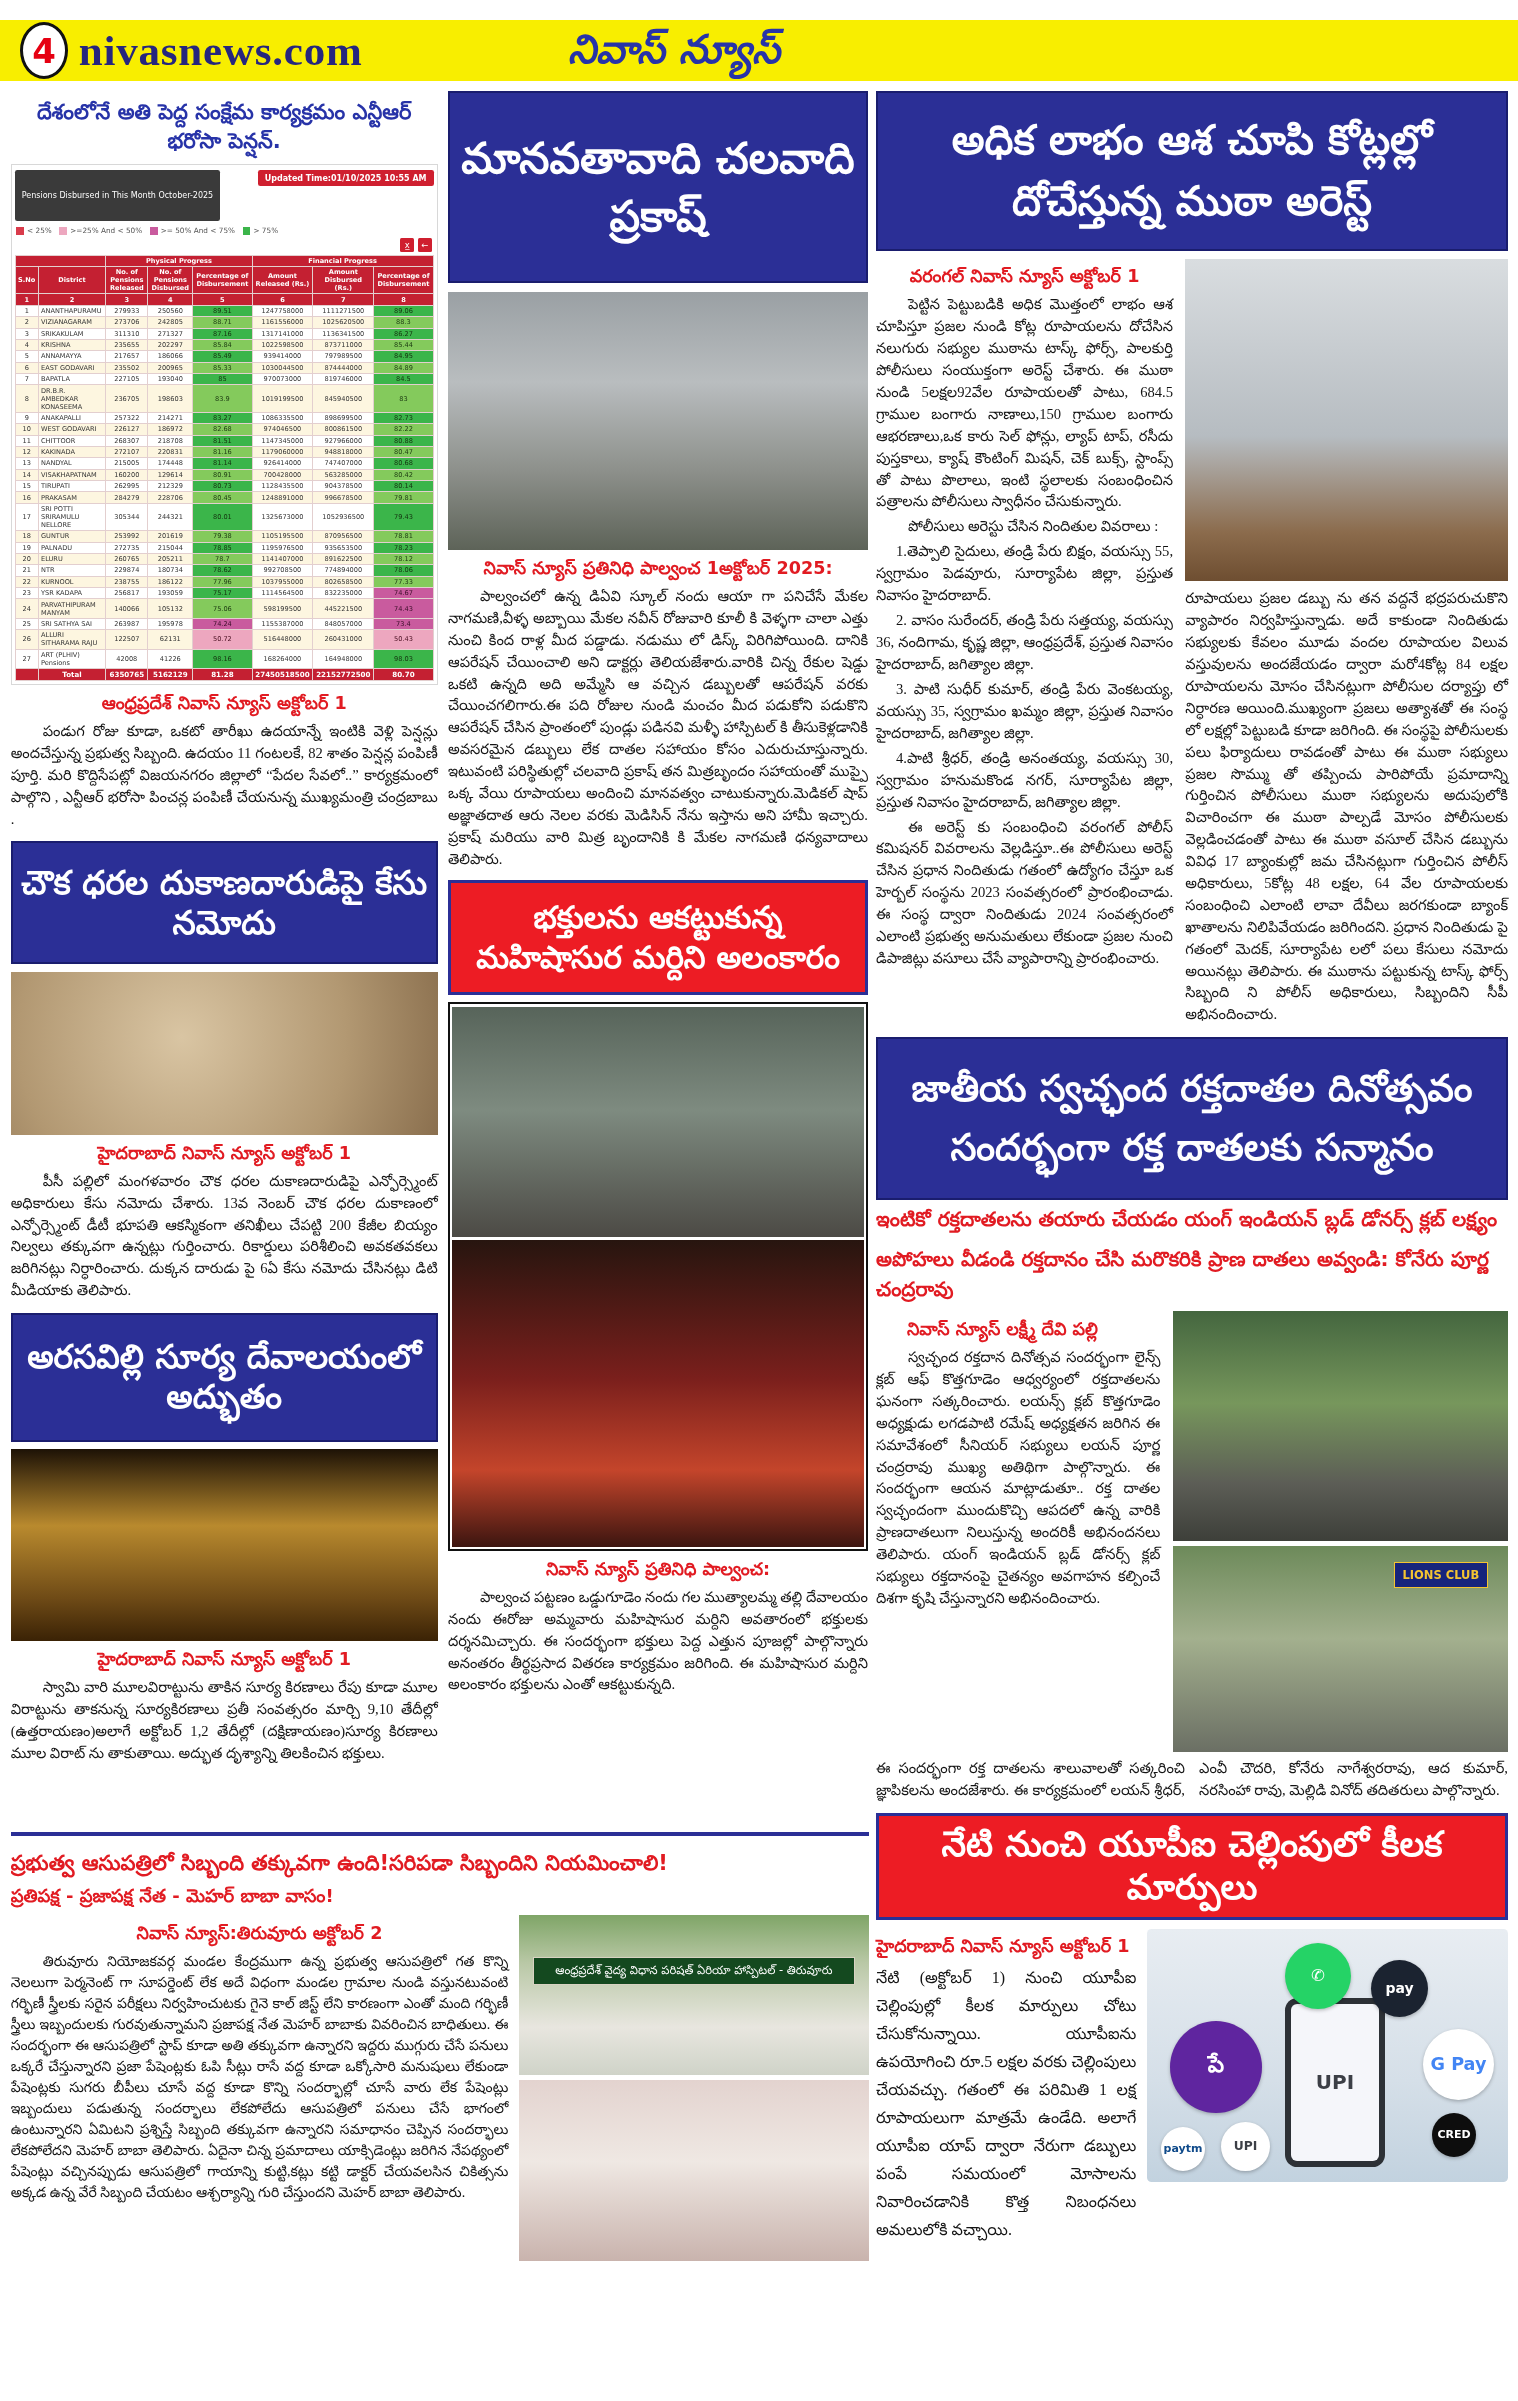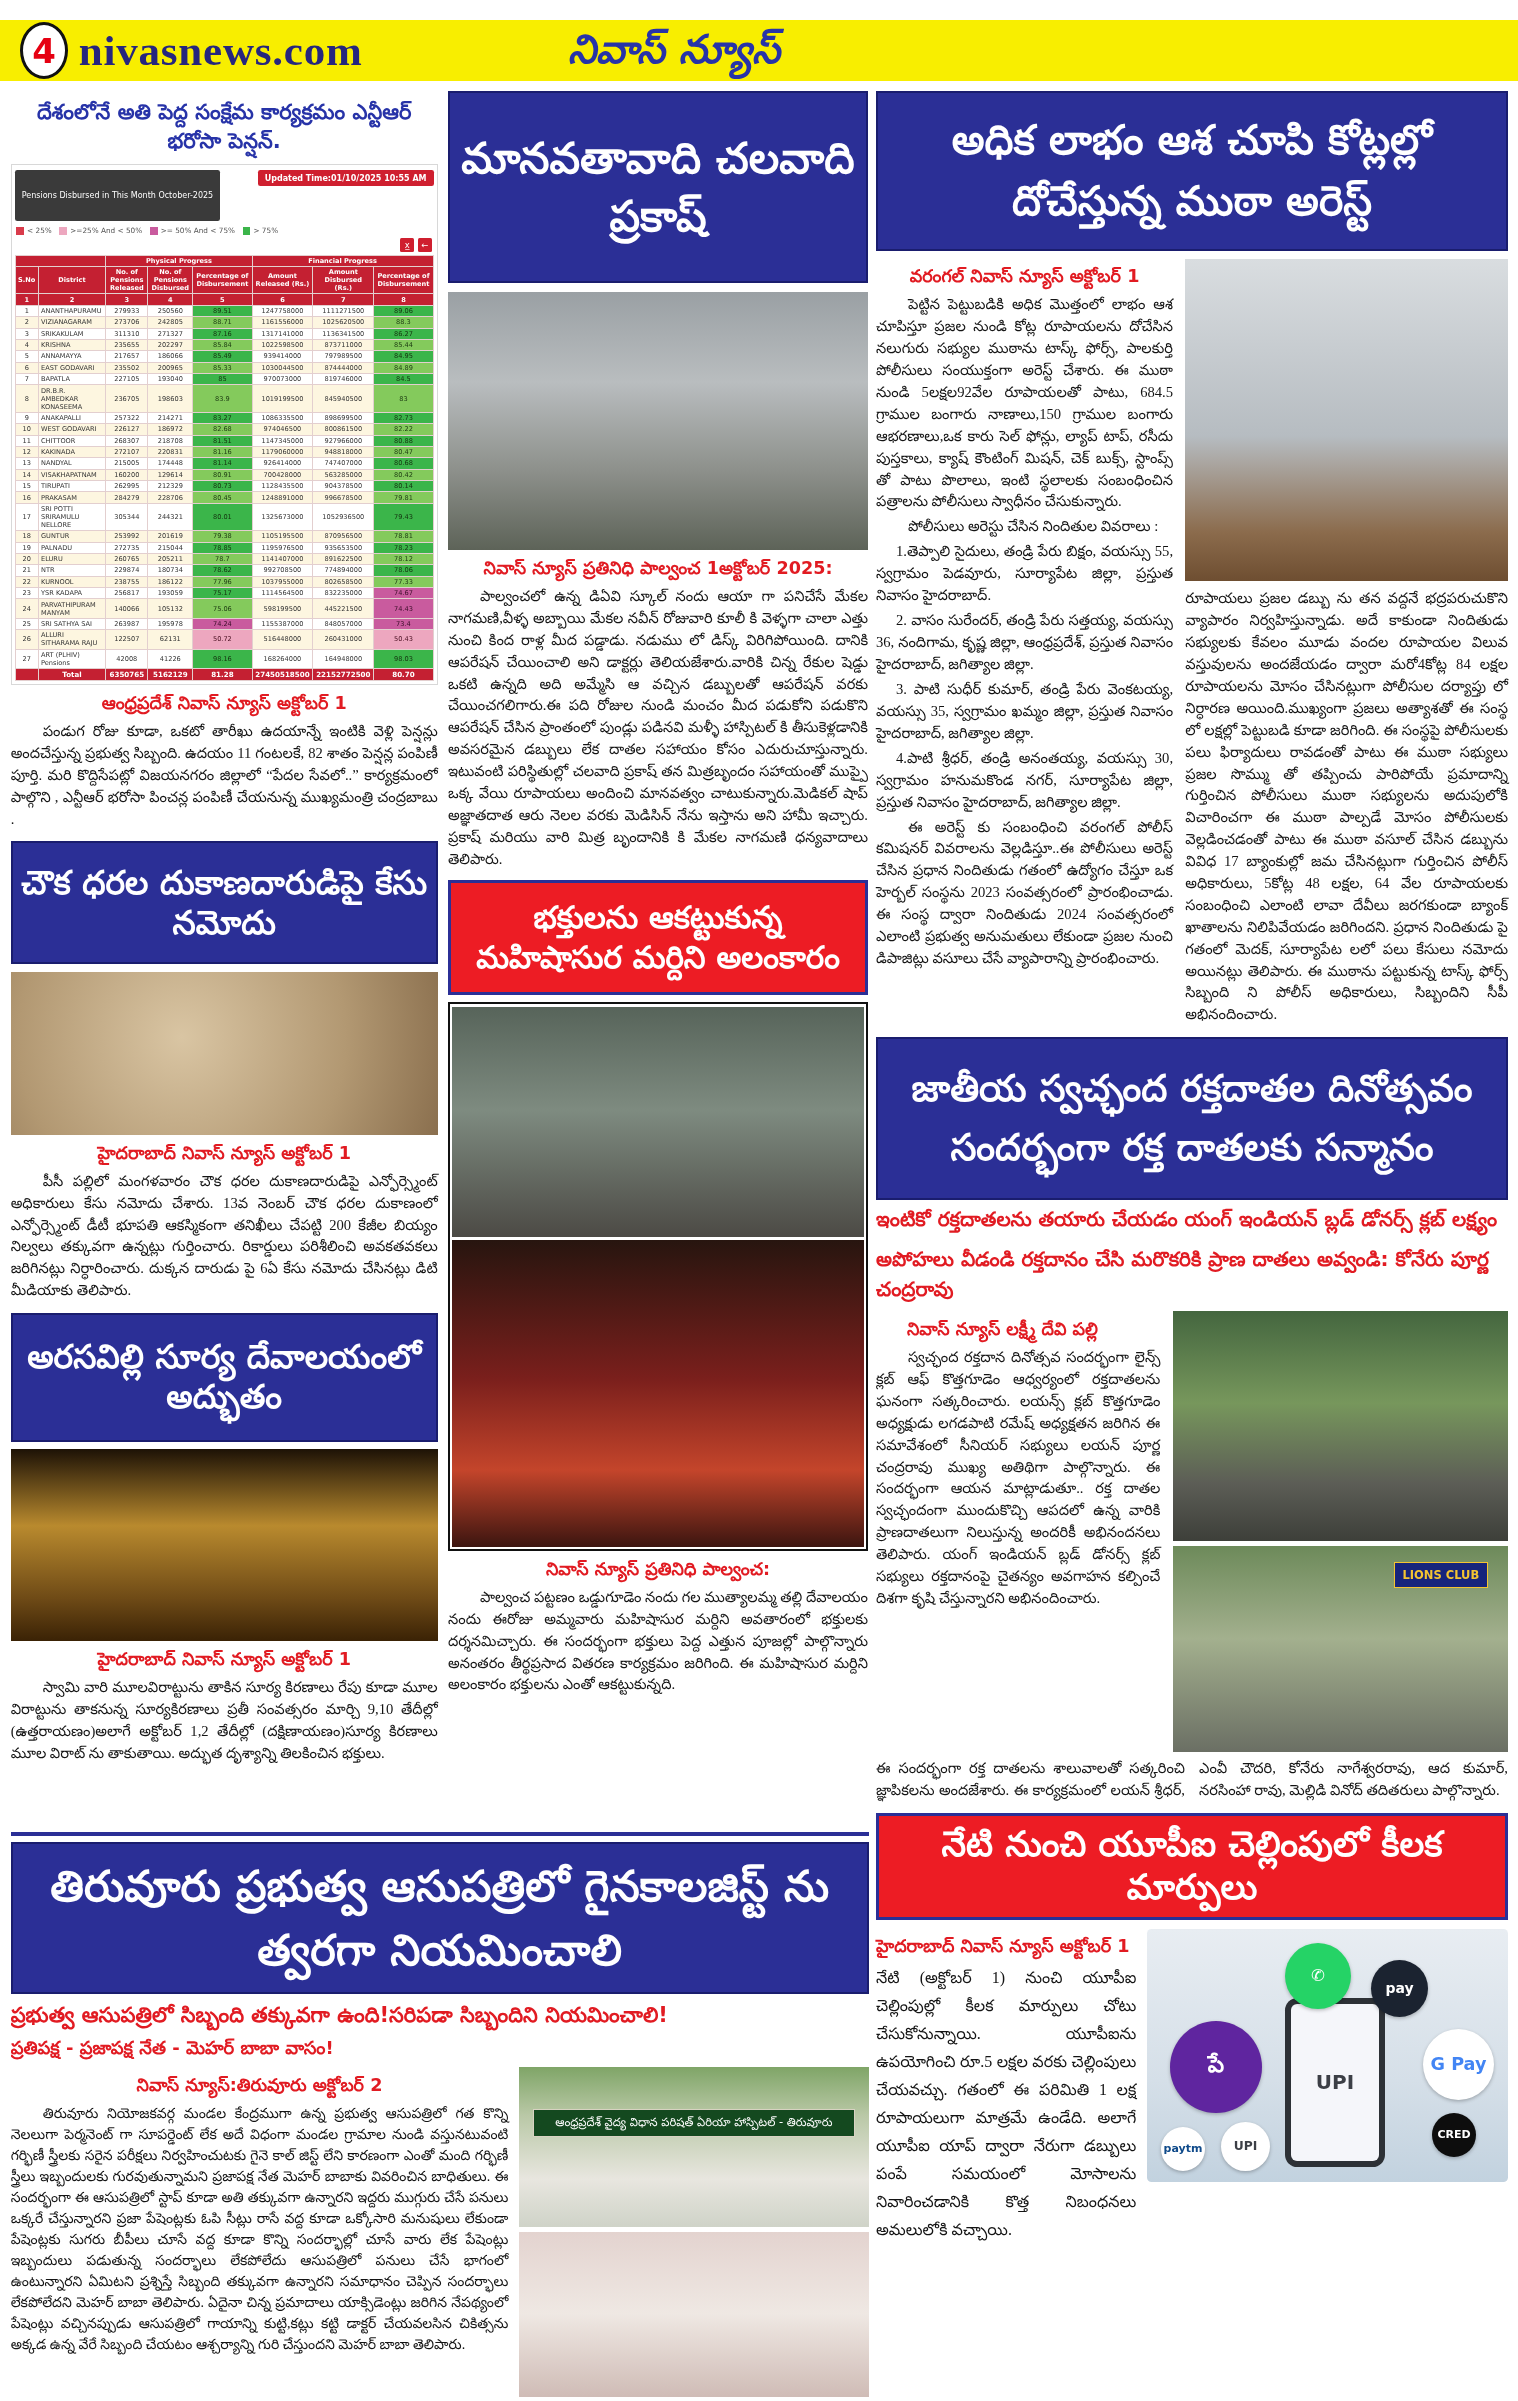--- a/index.html
+++ b/index.html
@@ -580,23 +580,20 @@
           <div class="upi-badge" style="left: 224px; top: 31px; width: 57px; height: 57px; background: rgb(27, 35, 48); color: rgb(255, 255, 255); font-size: 14px;">pay</div>
           <div class="upi-badge" style="left: 276px; top: 100px; width: 71px; height: 71px; background: rgb(255, 255, 255); color: rgb(66, 133, 244); font-size: 17.6px;">G Pay</div>
           <div class="upi-badge" style="left: 14px; top: 198px; width: 44px; height: 44px; background: rgb(255, 255, 255); color: rgb(15, 74, 138); font-size: 11px;">paytm</div>
           <div class="upi-badge" style="left: 285px; top: 184px; width: 44px; height: 44px; background: rgb(13, 13, 13); color: rgb(255, 255, 255); font-size: 11px;">CRED</div>
           <div class="upi-badge" style="left: 74px; top: 193px; width: 49px; height: 49px; background: rgb(255, 255, 255); color: rgb(60, 63, 70); font-size: 12.3px;">UPI</div>
         </div>
     </div>
   </div>
 
   <div id="hospital-sec">
-    <div class="hl hl-blue" style="height:152px; font-size:43px; line-height:1.5;">
-      <span>తిరువూరు ప్రభుత్వ ఆసుపత్రిలో గైనకాలజిస్ట్ ను త్వరగా నియమించాలి</span>
-    </div>
     <div class="subred" style="font-size:21px; margin-top:9.2px;">ప్రభుత్వ ఆసుపత్రిలో సిబ్బంది తక్కువగా ఉంది!సరిపడా సిబ్బందిని నియమించాలి!</div>
     <div class="subred" style="font-size:18px; margin-top:4.6px;">ప్రతిపక్ష - ప్రజాపక్ష నేత - మెహర్ బాబా వాసం!</div>
 
     <div class="hosp-flex">
       <div style="flex:0 0 58%;">
         <div class="dateline">నివాస్ న్యూస్:తిరువూరు అక్టోబర్ 2</div>
         <div class="body-text indent" style="font-size:14px;">తిరువూరు నియోజకవర్గ మండల కేంద్రముగా ఉన్న ప్రభుత్వ ఆసుపత్రిలో గత కొన్ని నెలలుగా పెర్మనెంట్ గా సూపర్డెంట్ లేక అదే విధంగా మండల గ్రామాల నుండి వస్తునటువంటి గర్భిణీ స్త్రీలకు సరైన పరీక్షలు నిర్వహించుటకు గైనె కాల్ జిస్ట్ లేని కారణంగా ఎంతో మంది గర్భిణీ స్త్రీలు ఇబ్బందులకు గురవుతున్నామని ప్రజాపక్ష నేత మెహర్ బాబాకు వివరించిన బాధితులు.  ఈ సందర్భంగా ఈ ఆసుపత్రిలో స్టాప్ కూడా అతి తక్కువగా ఉన్నారని ఇద్దరు ముగ్గురు చేసే పనులు ఒక్కరే చేస్తున్నారని ప్రజా పేషెంట్లకు ఓపి సీట్లు రాసే వద్ద కూడా ఒక్కోసారి మనుషులు లేకుండా పేషెంట్లకు సుగరు బీపీలు చూసే వద్ద కూడా కొన్ని సందర్భాల్లో చూసే వారు లేక పేషెంట్లు ఇబ్బందులు పడుతున్న సందర్భాలు లేకపోలేదు ఆసుపత్రిలో పనులు చేసే భాగంలో ఉంటున్నారని ఏమిటని ప్రశ్నిస్తే సిబ్బంది తక్కువగా ఉన్నారని సమాధానం చెప్పిన సందర్భాలు లేకపోలేదని మెహర్ బాబా తెలిపారు. ఏదైనా చిన్న ప్రమాదాలు యాక్సిడెంట్లు జరిగిన నేపథ్యంలో పేషెంట్లు వచ్చినప్పుడు ఆసుపత్రిలో గాయాన్ని కుట్టి,కట్లు కట్టి డాక్టర్ చేయవలసిన చికిత్సను అక్కడ ఉన్న వేరే సిబ్బంది చేయటం ఆశ్చర్యాన్ని గురి చేస్తుందని మెహర్ బాబా తెలిపారు.</div>
       </div>
       <div style="flex:1;">
         <div class="photo ph-hosp" style="height:160px;">

